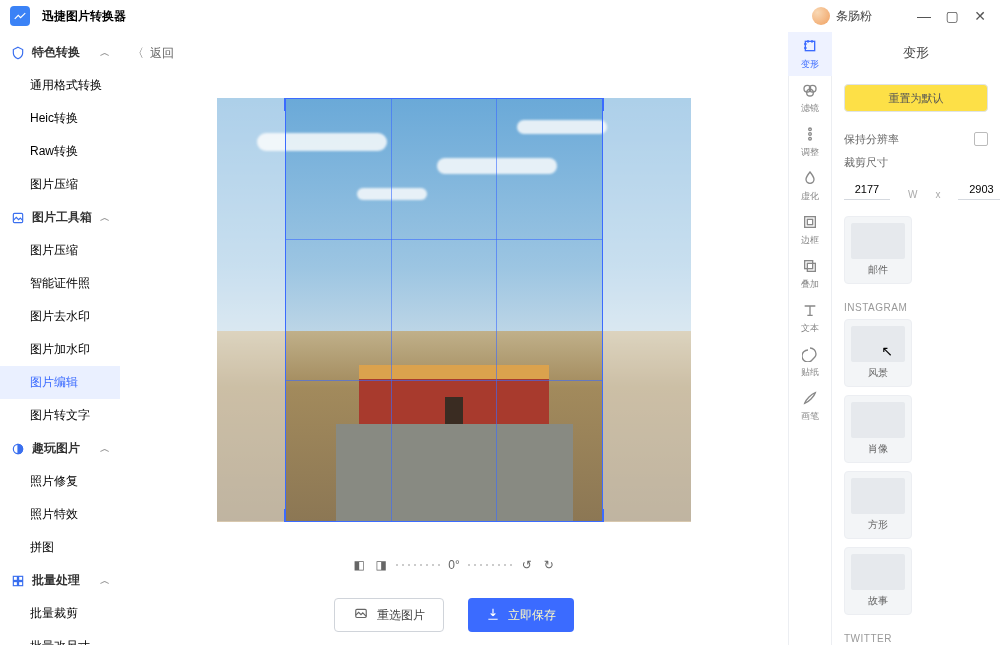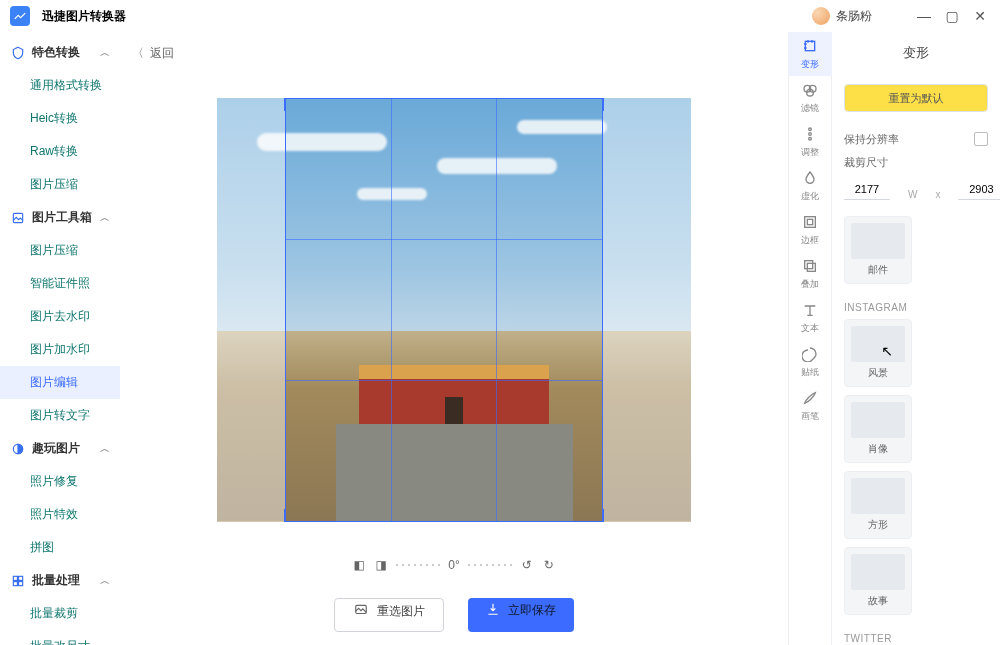--- a/index.html
+++ b/index.html
@@ -19,21 +19,21 @@
 
 
 .main{flex:1;display:flex;overflow:hidden}
 
 
 .sidebar{width:120px;overflow-y:auto;font-size:12px;color:#333;padding-top:4px}
 .sidebar::-webkit-scrollbar{width:0}
 .side-group{display:flex;align-items:center;padding:8px 10px;font-weight:600;cursor:pointer}
 .side-group .chev{margin-left:auto;color:#999;font-size:10px}
 .group-icon{width:16px;height:16px;margin-right:6px;display:inline-flex;align-items:center;justify-content:center;color:#3a6fef}
-.side-item{padding:8px 8px 8px 30px;cursor:pointer;color:#0f766e}
+.side-item{padding:8px 8px 8px 30px;cursor:pointer;color:#000000}
 .side-item.active{background:#eaf0ff;color:#3b6bff}
 
 
 .center{flex:1;display:flex;flex-direction:column;}
 .center-top{height:42px;display:flex;align-items:center;padding:0 12px}
 .back{display:flex;align-items:center;gap:6px;color:#666;font-size:12px;cursor:pointer}
 .canvas-wrap{flex:1;display:flex;align-items:center;justify-content:center;position:relative}
 .canvas{width:474px;height:424px;position:relative;background:linear-gradient(180deg,#6aa9d8 0%,#9cc5e2 40%,#bcd5e6 55%,#c9b58e 65%,#b99b6c 100%);overflow:hidden}
 
 .sky{position:absolute;inset:0;}
@@ -62,23 +62,23 @@
 .crop .br{right:-2px;bottom:-2px;border-left:none;border-top:none}
 
 
 .sliderrow{height:40px;display:flex;align-items:center;justify-content:center;gap:8px;color:#666;font-size:12px}
 .sliderrow .ic{width:14px;height:14px;display:inline-flex;align-items:center;justify-content:center}
 .dots{display:flex;gap:4px}
 .dots span{width:2px;height:2px;background:#bbb;border-radius:50%}
 
 
 .bottombar{height:60px;display:flex;align-items:center;justify-content:center;gap:24px}
-.btn{height:34px;padding:4px 18px;border-radius:4px;display:inline-flex;align-items:flex-start;gap:8px;font-size:12px;cursor:pointer}
+.btn{height:34px;padding:12px 18px;border-radius:4px;display:inline-flex;align-items:center;gap:8px;font-size:12px;cursor:pointer}
 .btn.outline{border:1px solid #d0d4da;background:#fff;color:#444}
-.btn.primary{background:#3b6bff;color:#0f172a}
+.btn.primary{background:#3b6bff;color:#fef9c3}
 
 
 .toolstrip{width:44px;border-left:1px solid #eceef2;border-right:1px solid #eceef2;display:flex;flex-direction:column;align-items:center;gap:0}
 .tool{width:44px;height:44px;display:flex;flex-direction:column;align-items:center;justify-content:center;gap:3px;cursor:pointer;color:#888;font-size:9px}
 .tool.active{color:#3b6bff;background:#eef2ff}
 .tool .ticon{width:18px;height:18px;display:flex;align-items:center;justify-content:center}
 
 .rightpanel{width:168px;display:flex;flex-direction:column}
 .rp-head{height:42px;display:flex;align-items:center;justify-content:center;font-size:13px;color:#444;border-bottom:0}
 .rp-body{flex:1;overflow-y:auto;padding:4px 12px 8px}

